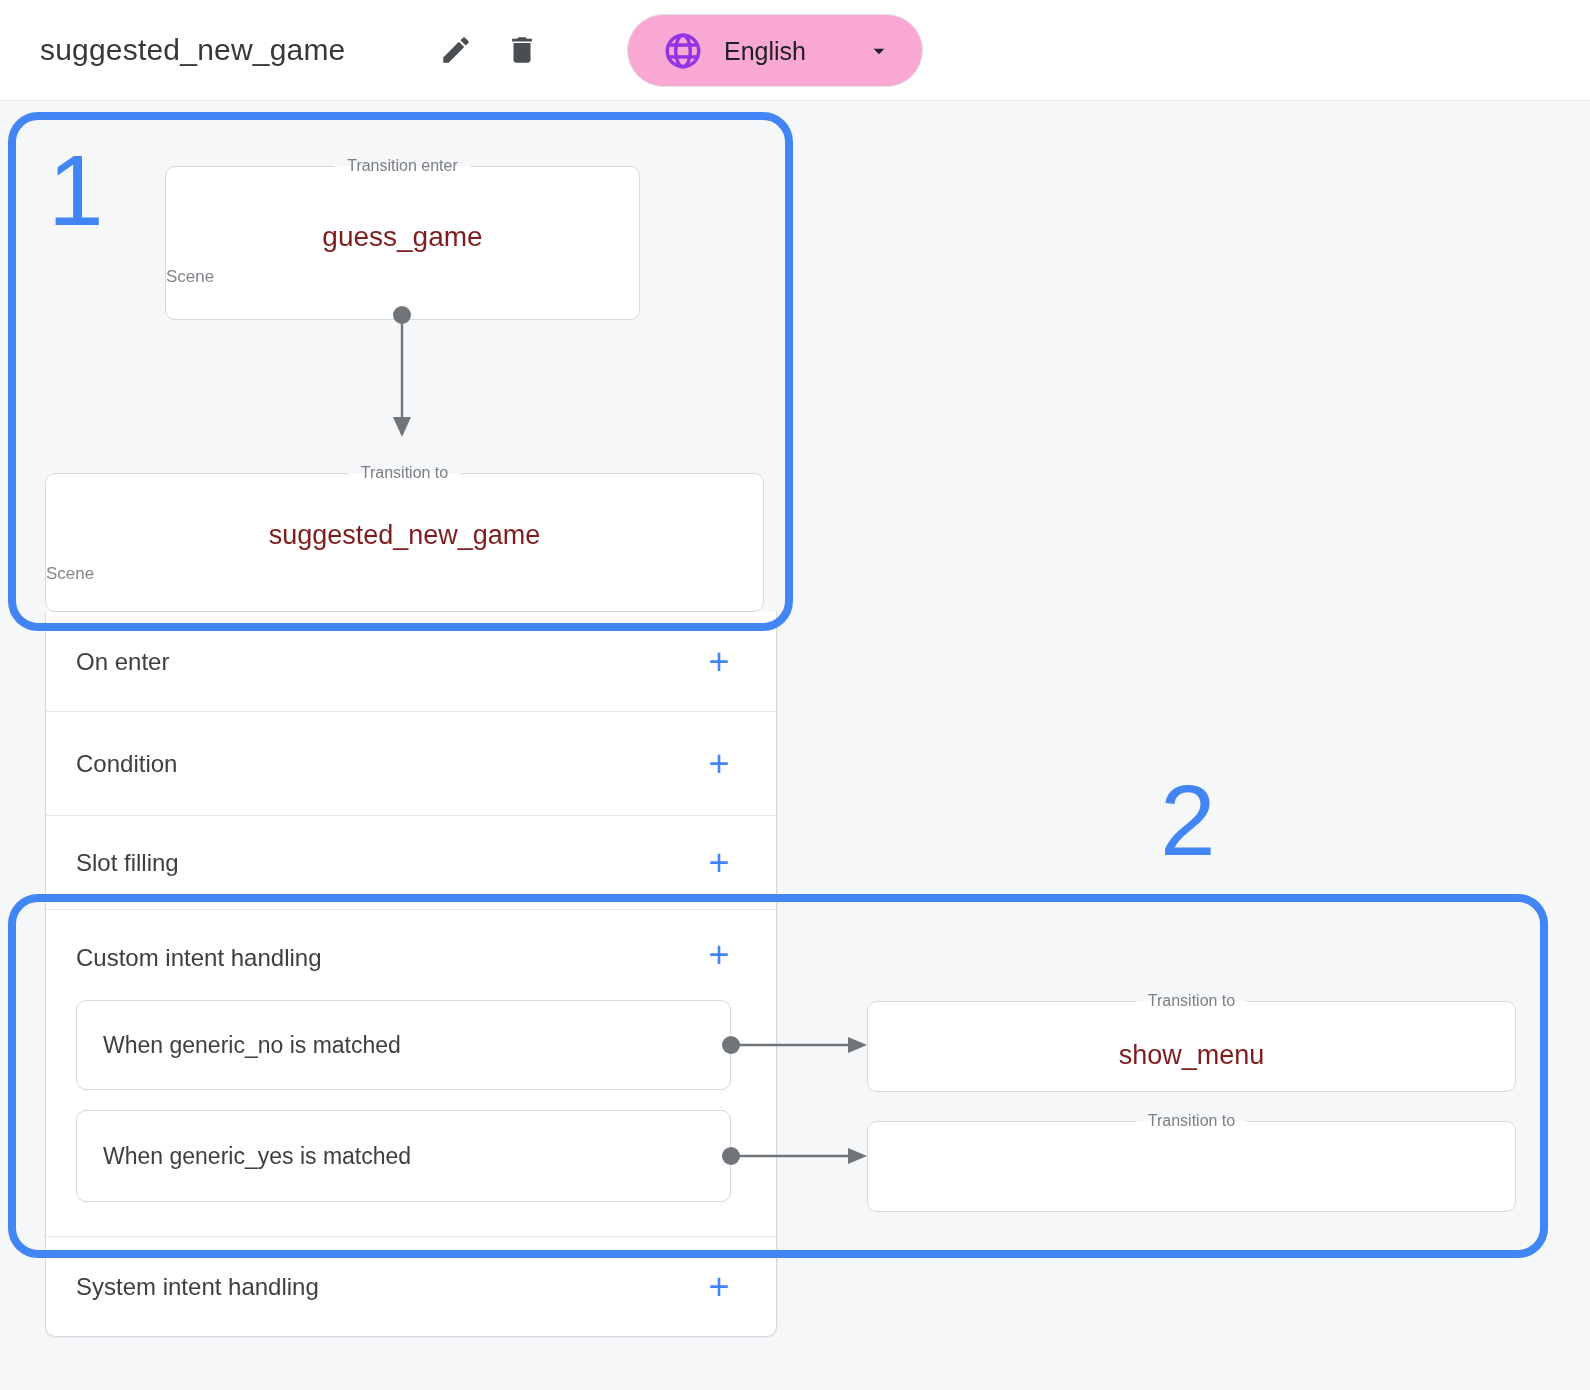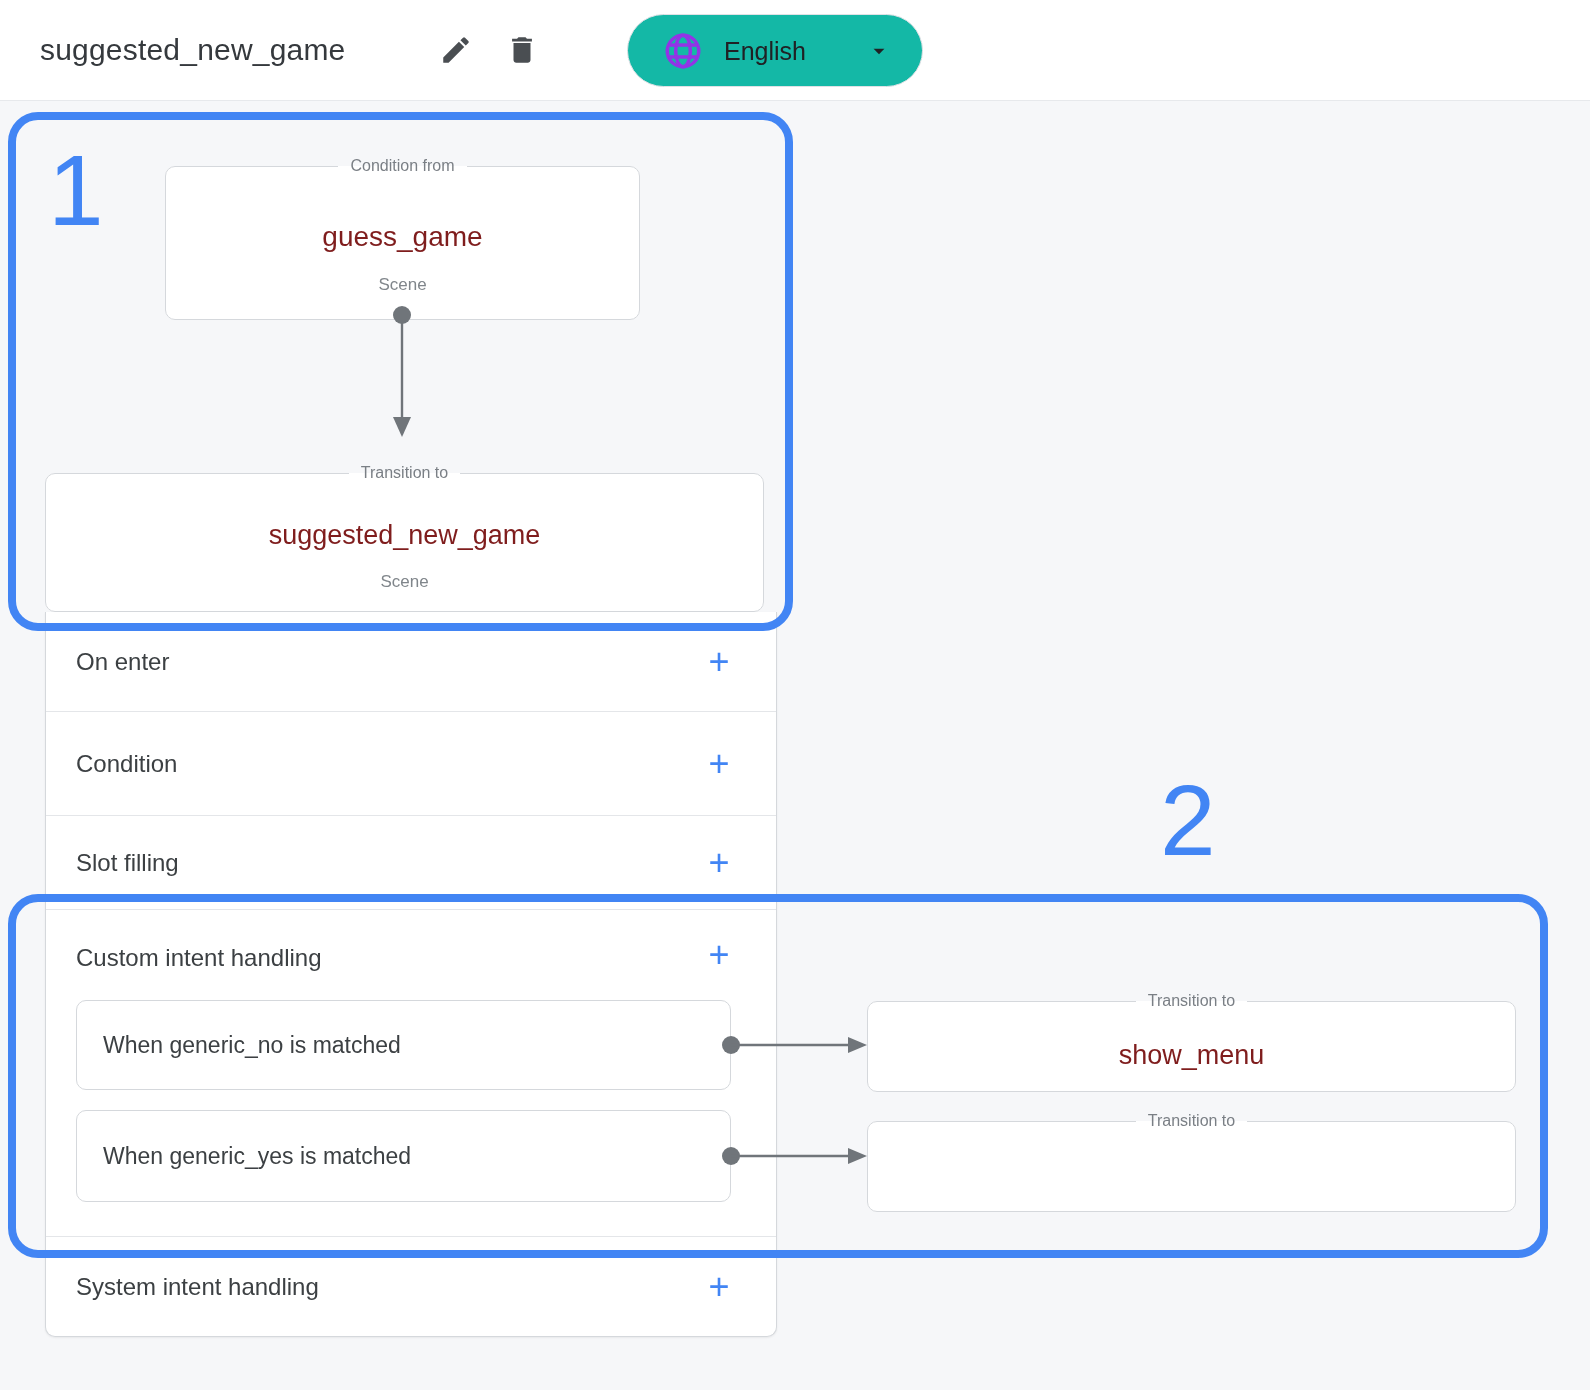--- a/index.html
+++ b/index.html
@@ -7,30 +7,30 @@
   body { font-family: "Liberation Sans", "DejaVu Sans", sans-serif; }
   #canvas { position:relative; width:1590px; height:1390px; background:#f6f7f9; overflow:hidden; }
 
   
   .header { position:absolute; left:0; top:0; width:1590px; height:101px; background:#ffffff; border-bottom:1px solid #e7e9ec; }
   .page-title { position:absolute; left:40px; top:50%; transform:translateY(-50%); font-size:30px; color:#35393d; letter-spacing:.2px; }
   .icon-btn { position:absolute; top:50%; transform:translateY(-50%); width:40px; height:40px; border:none; background:transparent; padding:0; cursor:pointer; }
   .edit-btn { left:436px; }
   .delete-btn { left:502px; }
   .icon-btn svg { width:34px; height:34px; display:block; margin:auto; }
-  .lang-pill { position:absolute; left:627px; top:14px; width:296px; height:73px; background:#14b8a6; border:1px solid #dfe1e5; border-radius:40px; cursor:pointer; }
+  .lang-pill { position:absolute; left:627px; top:14px; width:296px; height:73px; background:#f9a8d4; border:1px solid #dfe1e5; border-radius:40px; cursor:pointer; }
   .globe { position:absolute; left:34px; top:50%; transform:translateY(-50%); width:42px; height:42px; }
   .lang-label { position:absolute; left:96px; top:50%; transform:translateY(-50%); font-size:25px; color:#202124; }
   .caret { position:absolute; right:30px; top:50%; transform:translateY(-50%); width:26px; height:26px; }
 
   
   fieldset.t-box { position:absolute; margin:0; padding:0; border:1px solid #d5d8dc; border-radius:10px; background:#ffffff; }
   fieldset.t-box legend { margin:0 auto; padding:0 12px; font-size:16px; color:#7a7f85; text-align:center; }
   .t-title { position:absolute; left:0; right:0; text-align:center; font-size:28px; color:#7f1d1d; }
-  .t-sub { position:absolute; left:0; right:0; text-align:center; font-size:17px; color:#80868b;margin-top:8px; }
+  .t-sub { position:absolute; left:0; right:0; text-align:left; font-size:17px; color:#80868b; }
 
   .box-from { left:165px; top:157px; width:475px; height:163px; }
   .box-from .t-title { top:46px; }
   .box-from .t-sub { top:92px; }
 
   .box-to-scene { left:45px; top:464px; width:719px; height:148px; background:#f0f2f4; border-radius:10px 10px 0 0; }
   .box-to-scene .t-title { top:38px; font-size:27px; }
   .box-to-scene .t-sub { top:82px; }
 
   .box-target { width:649px; height:100px; }
@@ -100,21 +100,21 @@
       <span class="lang-label">English</span>
       <span class="caret">
         <svg viewBox="0 0 24 24">
             <path fill="#202124" d="M7 10l5 5 5-5z"></path>
           </svg>
       </span>
     </div>
   </div>
 
   <fieldset class="t-box box-from">
-    <legend>Condition from</legend>
+    <legend>Transition enter</legend>
     <div class="t-title">guess_game</div>
     <div class="t-sub">Scene</div>
   </fieldset>
 
   <svg class="connector conn-v" width="22" height="135" viewBox="0 0 22 135">
     <circle cx="11" cy="10" r="9" fill="#70757a"></circle>
     <line x1="11" y1="10" x2="11" y2="114" stroke="#70757a" stroke-width="2.4"></line>
     <polygon points="2,112 20,112 11,132" fill="#70757a"></polygon>
   </svg>
 

